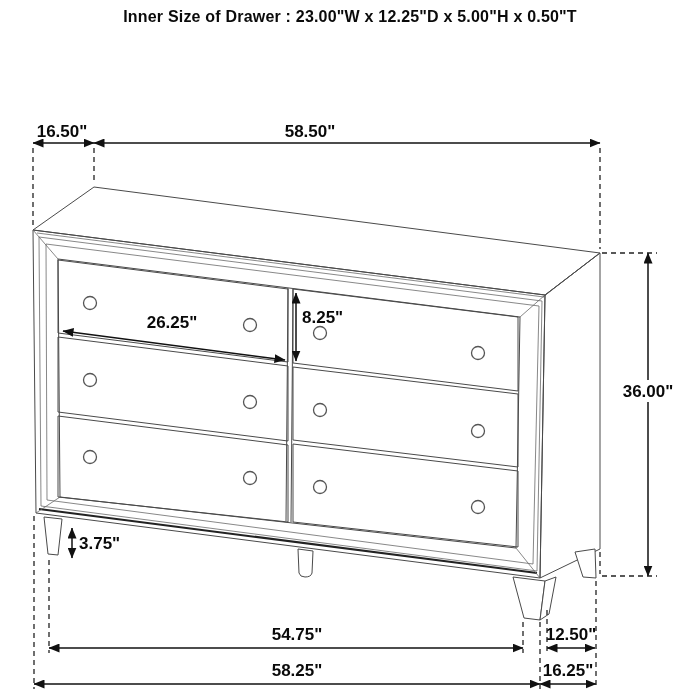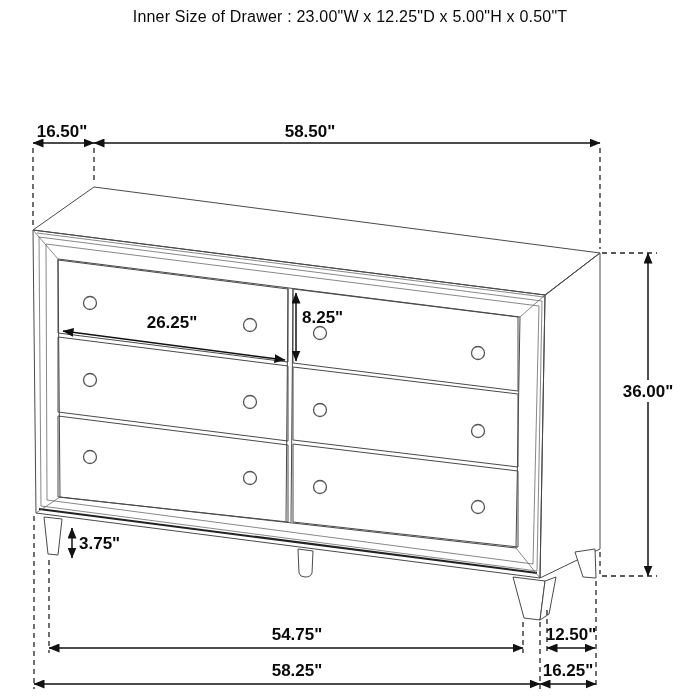--- a/index.html
+++ b/index.html
@@ -1,19 +1,19 @@
 <!DOCTYPE html>
 <html><head>
 <meta charset="utf-8">
 <style>
   html,body{margin:0;padding:0;background:#fff;}
   .canvas{position:relative;width:700px;height:700px;background:#fff;overflow:hidden;
           font-family:"Liberation Sans", sans-serif;}
   .title{position:absolute;top:8px;left:0;width:700px;text-align:center;
-         font-size:16px;font-weight:normal;color:#0a0a0a;letter-spacing:.2px;}
+         font-size:16px;font-weight:bold;color:#0a0a0a;letter-spacing:.2px;}
   svg{position:absolute;top:0;left:0;}
   .ln{stroke:#4a4a4a;stroke-width:1;fill:none;stroke-linejoin:round;}
   .lnthin{stroke:#6a6a6a;stroke-width:.8;fill:none;}
   .groove{stroke:#222;stroke-width:2;fill:none;}
   .knob{stroke:#555;stroke-width:1.3;fill:#fff;}
   .leg{stroke:#4a4a4a;stroke-width:1;fill:#fff;stroke-linejoin:round;}
   .dim{stroke:#111;stroke-width:1.5;fill:none;}
   .dash{stroke:#222;stroke-width:1.3;fill:none;stroke-dasharray:5 4;}
   .dimtext{font-family:"Liberation Sans", sans-serif;font-size:17px;font-weight:bold;fill:#0a0a0a;}
 </style>

